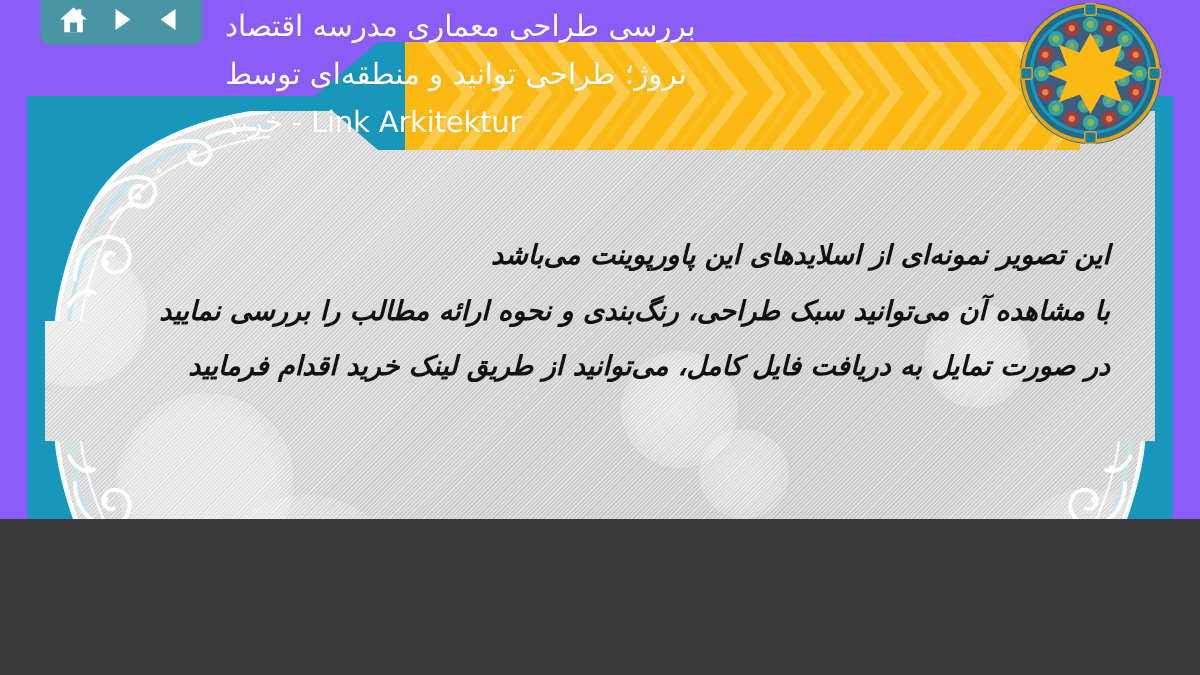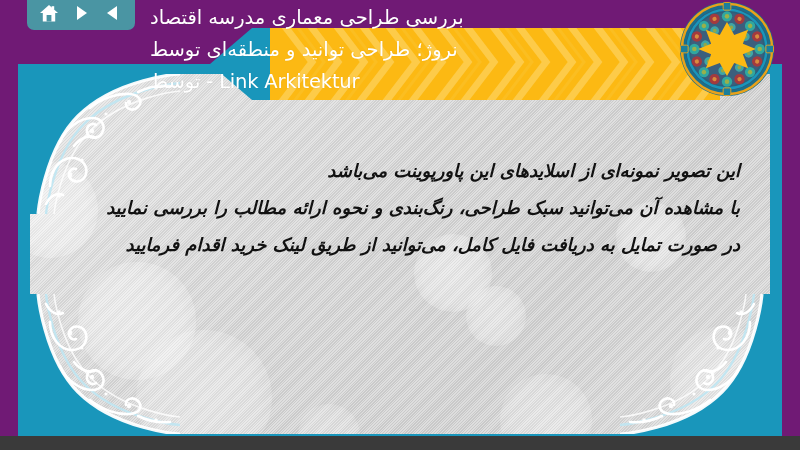--- a/index.html
+++ b/index.html
@@ -6,22 +6,22 @@
 
   html, body {
     width: 800px; height: 450px;
     overflow: hidden;
     background: #3a3a3a;
     font-family: "DejaVu Sans", "Liberation Sans", sans-serif;
   }
 
   #stage {
     position: relative;
-    width: 800px; height: 436px;
-    background: #701a75;
+    width: 800px; height: 346px;
+    background: #8b5cf6;
     overflow: hidden;
   }
 
   
   #navbar {
     position: absolute;
     left: 27px; top: -14px;
     width: 108px; height: 44px;
     background: #4a95a3;
     border-radius: 7px;
@@ -188,21 +188,21 @@
         <path d="M552 104 L584 62 L552 20"></path>
         <path d="M604 104 L636 62 L604 20"></path>
         <path d="M656 104 L688 62 L656 20"></path>
       </g>
     </svg>
   </div>
 
   <div id="header-text">
     <span class="hline">بررسی طراحی معماری مدرسه اقتصاد</span>
     <span class="hline">نروژ؛ طراحی توانید و منطقه‌ای توسط</span>
-    <span class="hline">Link Arkitektur - توسط</span>
+    <span class="hline">Link Arkitektur - خرید</span>
   </div>
 
   <div id="rosette">
     <svg width="96" height="102" viewBox="0 0 100 100">
       <g>
         <circle cx="50" cy="50" r="49" fill="#1b6f8c"></circle>
         <circle cx="50" cy="50" r="47" fill="none" stroke="#e9a21a" stroke-width="2.5"></circle>
         <circle cx="50" cy="50" r="43" fill="#2d5f7a"></circle>
         <circle cx="50" cy="50" r="41" fill="none" stroke="#1996bb" stroke-width="2.5"></circle>
         <circle cx="50" cy="50" r="38" fill="#3b5f7d"></circle>

